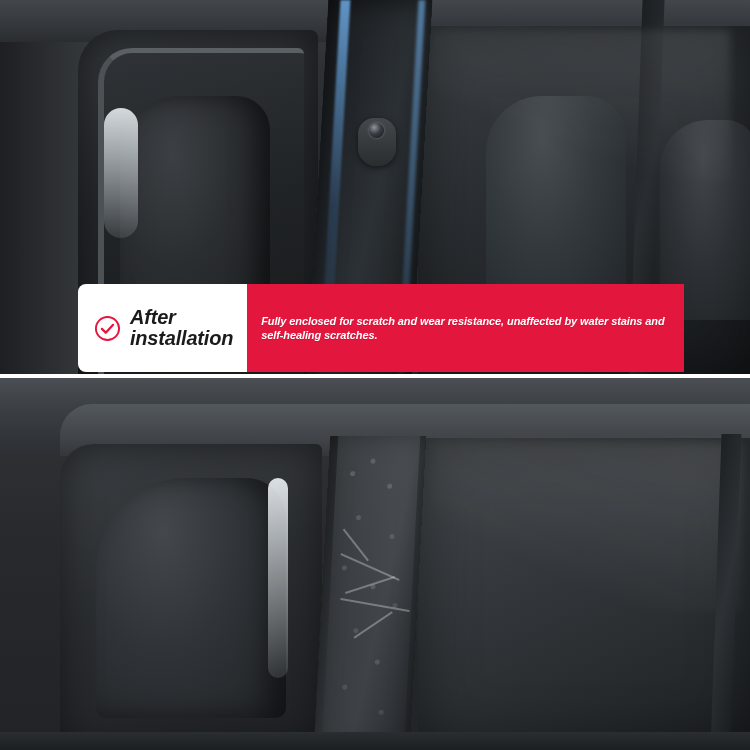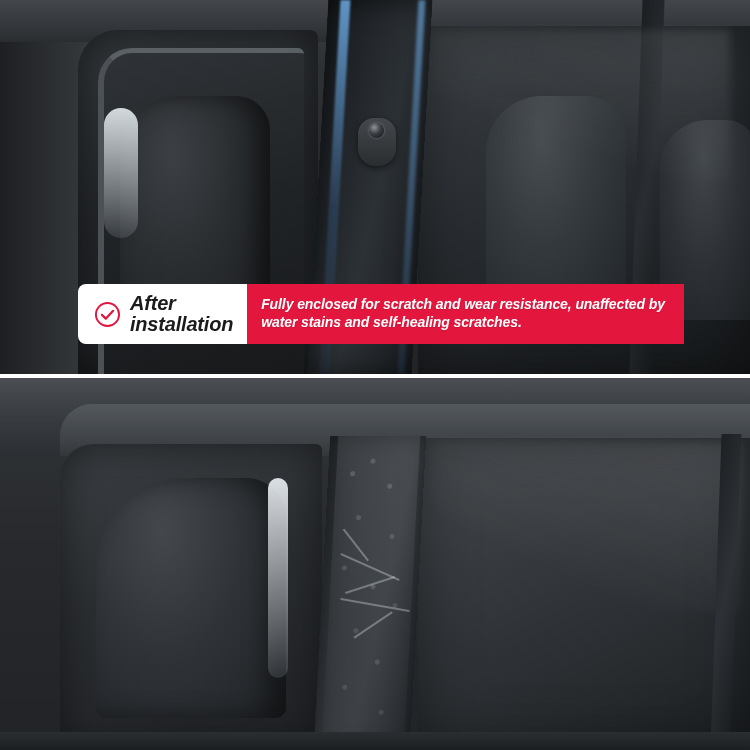--- a/index.html
+++ b/index.html
@@ -263,21 +263,21 @@
   .caption {
     position: absolute;
     left: 78px;
     display: flex;
     align-items: stretch;
     overflow: hidden;
   }
   #caption-after {
     top: 284px;
     width: 606px;
-    height: 60px;
+    height: 88px;
     border-radius: 8px 0 0 8px;
   }
 
   .caption-left {
     display: flex;
     align-items: center;
     gap: 9px;
     padding: 0 14px 0 16px;
     flex: 0 0 auto;
   }
@@ -309,21 +309,21 @@
     font-size: 20px;
     letter-spacing: -.2px;
     white-space: nowrap;
   }
   #caption-after .label-line { color: #1b1b1b; }
 
   .caption-text {
     color: #ffffff;
     font-weight: bold;
     font-style: italic;
-    font-size: 14px;
+    font-size: 11px;
     line-height: 1.28;
     letter-spacing: -.1px;
     text-shadow: 0 1px 1px rgba(0,0,0,.12);
   }
 
   .gap-strip {
     position: absolute;
     left: 0; top: 374px; width: 750px; height: 4px;
     background: #ffffff;
   }

